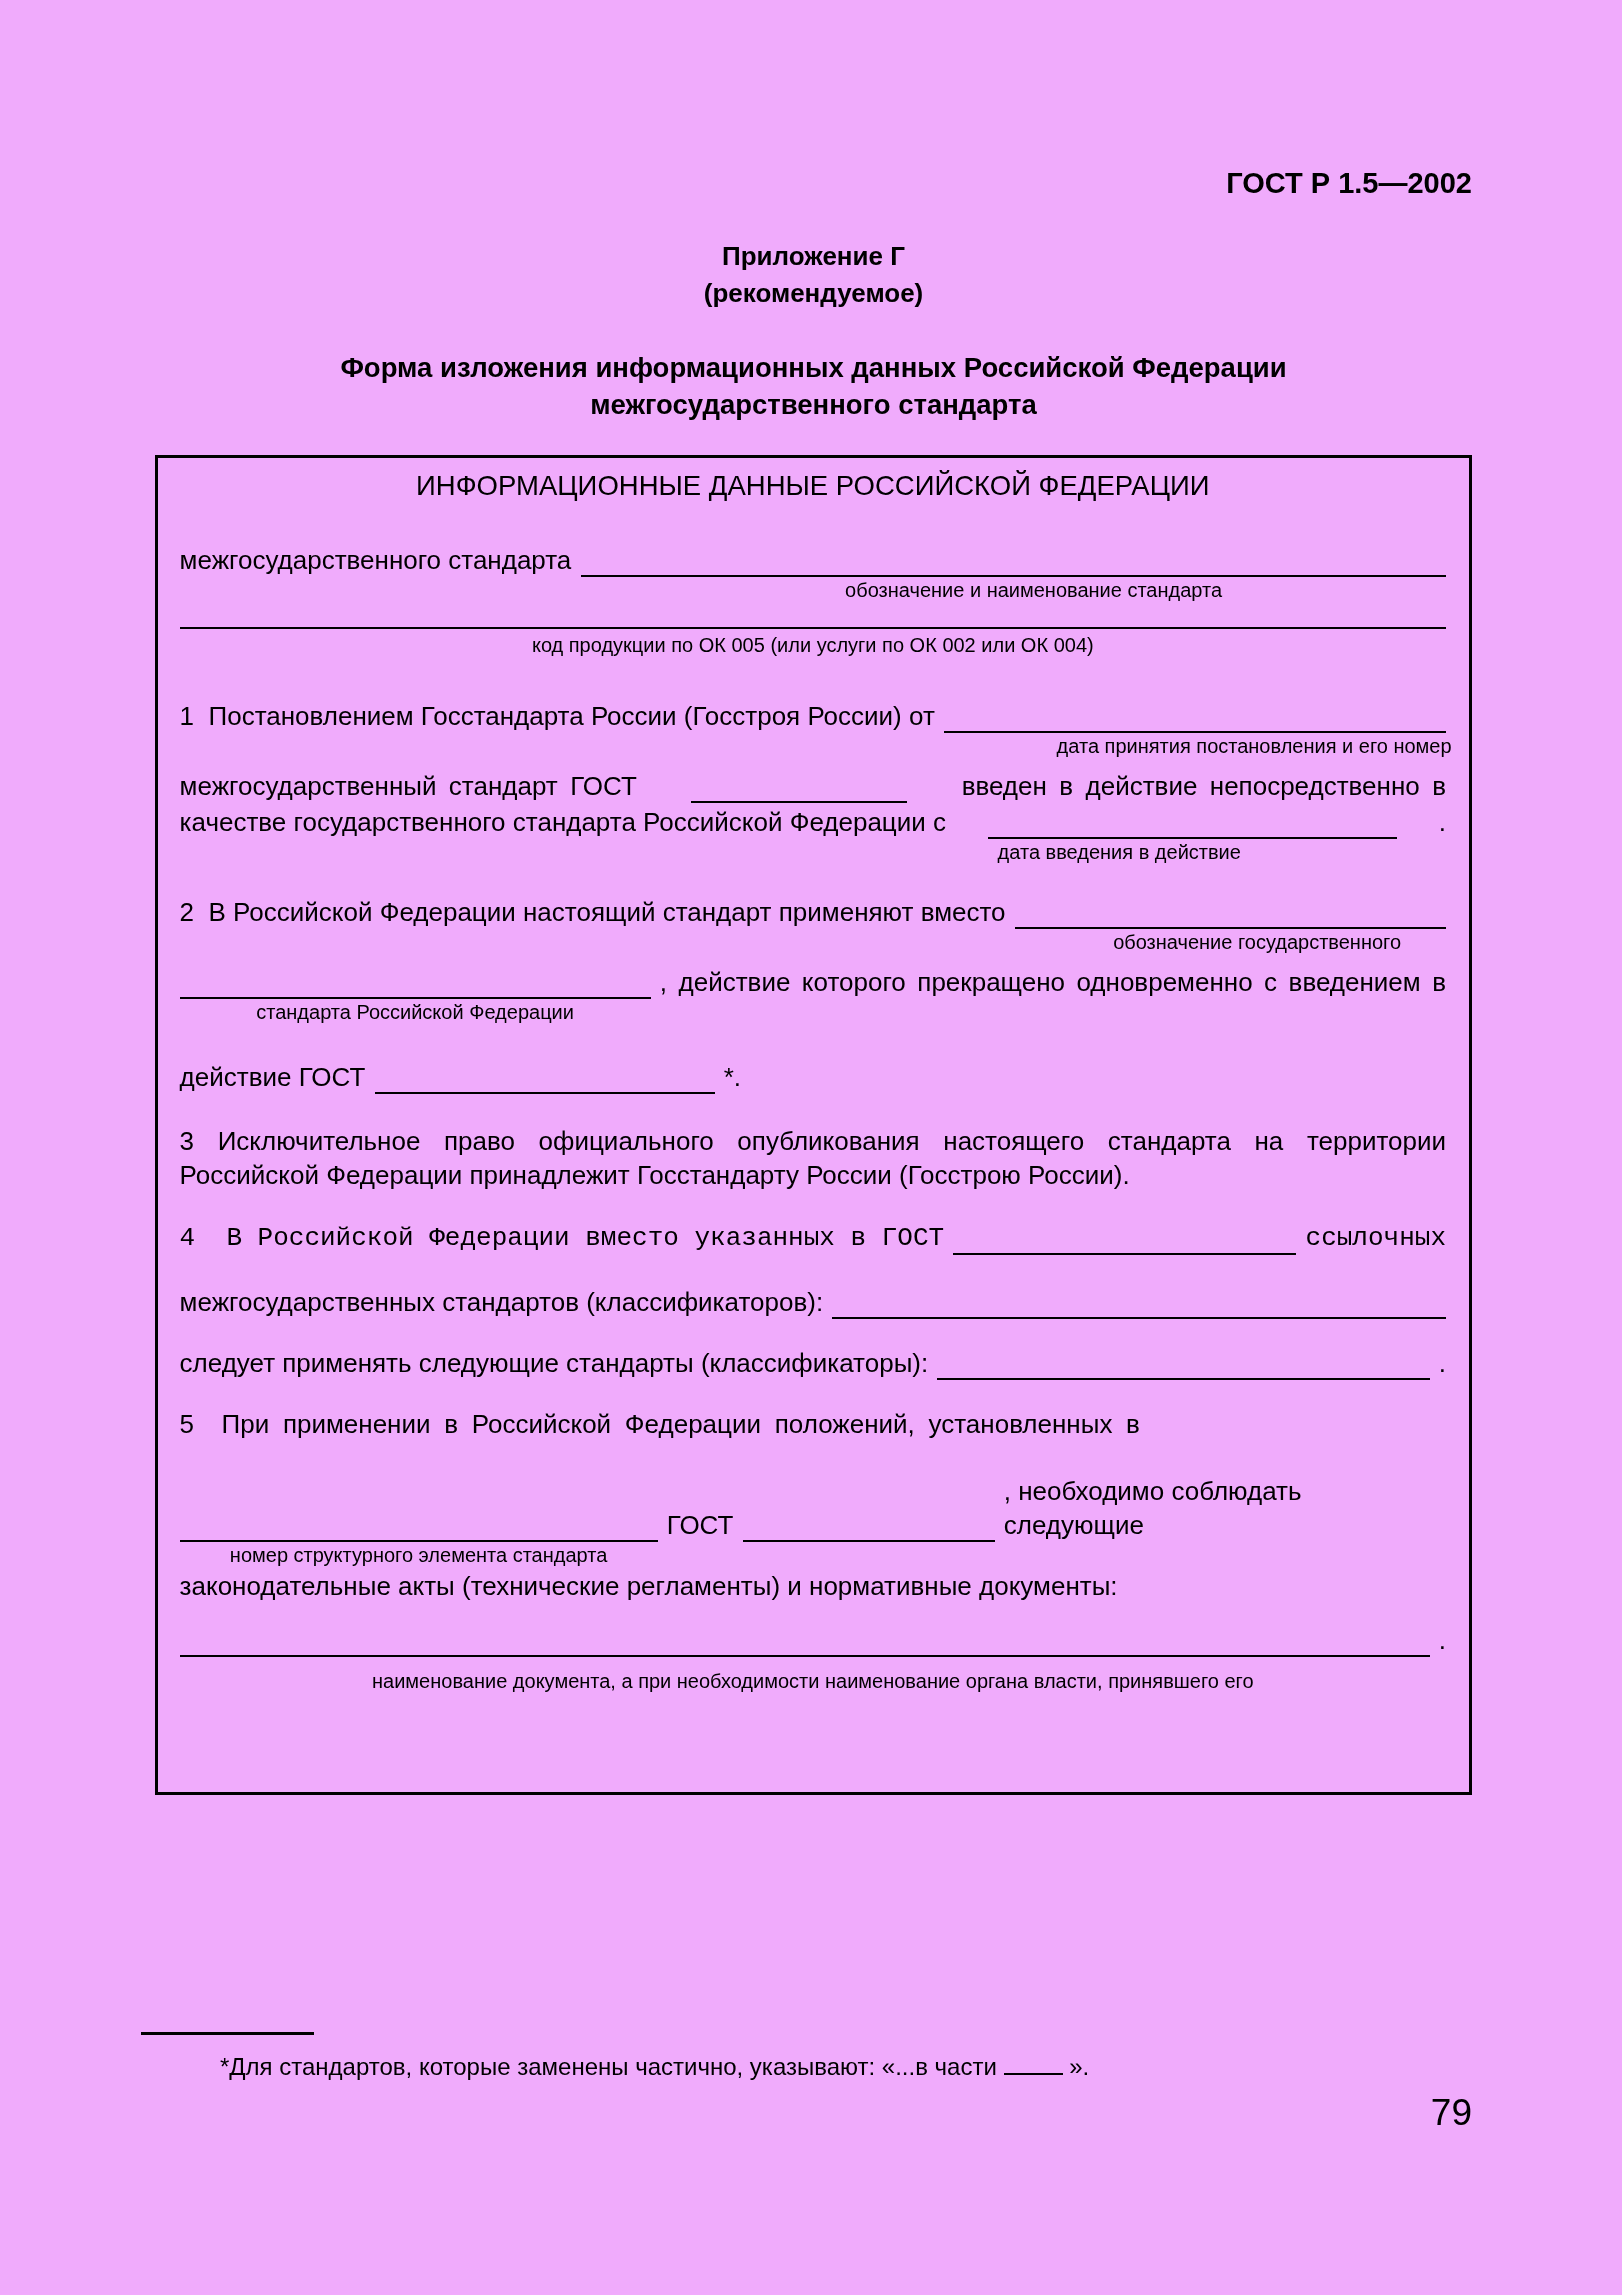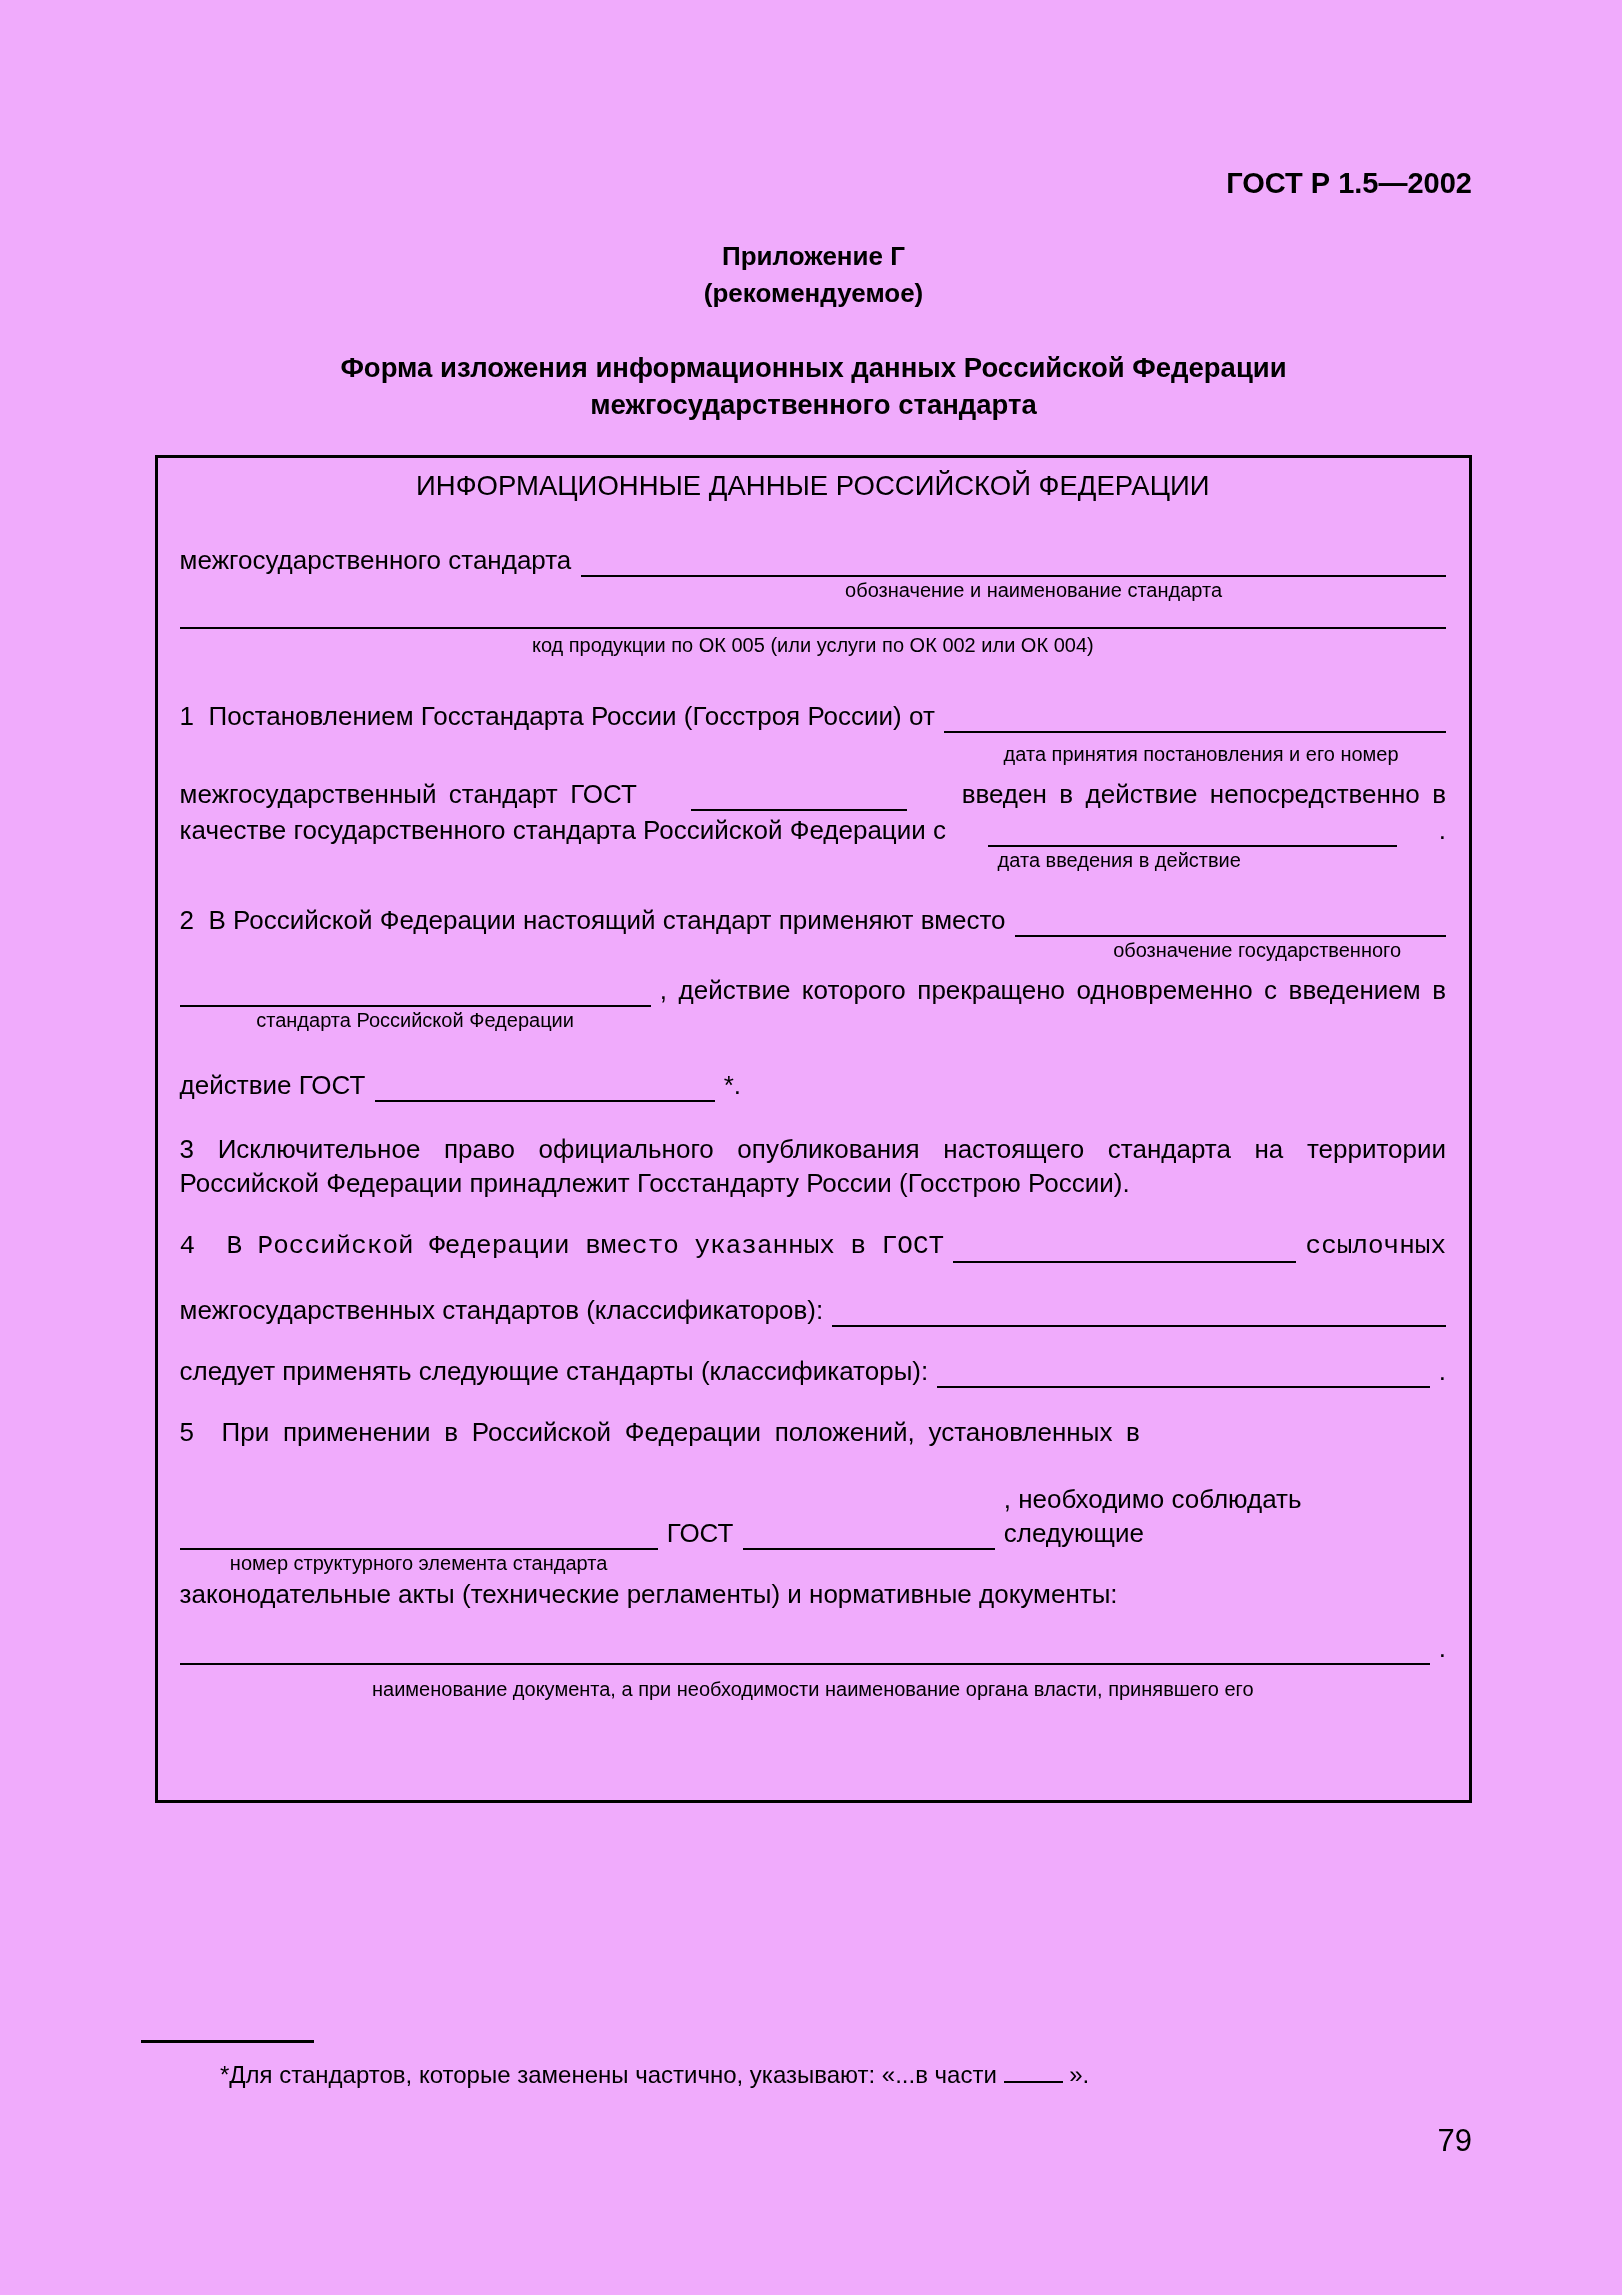--- a/index.html
+++ b/index.html
@@ -98,32 +98,32 @@
     font-size:24px;
     line-height:31px;
   }
   .fblank{
     display:inline-block;
     width:59px;
     height:3.9px;
     border-bottom:2.6px solid #000000;
   }
   .page-number{
-    margin-top:34px;
+    margin-top:14px;
     text-align:right;
-    font-size:31px;
+    font-size:37px;
     line-height:33px;
   }
   
   .mt-intro{margin-top:40px;}
   .cap-intro1{margin-left:435px;width:838px;text-align:center;}
   .mt-codeblank{margin-top:19.6px;}
   .mt-capcode{margin-top:2.6px;}
   .mt-i1l1{margin-top:41px;}
-  .cap-i1-1{margin-left:824px;width:448px;text-align:left;margin-top:8px;}
+  .cap-i1-1{margin-left:824px;width:448px;text-align:right;}
   .mt-i1l2{margin-top:10.5px;}
   .mt-i1l3{margin-top:2px;gap:42px;}
   .cap-i1-2{margin-left:818px;width:455px;}
   .mt-i2l1{margin-top:29.4px;}
   .cap-i2-1{margin-left:883px;width:389px;text-align:center;}
   .mt-i2l2{margin-top:10.5px;}
   .cap-i2-2{margin-left:0;width:471px;text-align:center;}
   .mt-i2l3{margin-top:35px;}
   .mt-i3{margin-top:29.4px;}
   .mt-i4l1{margin-top:29px;font-family:Liberation Mono, monospace;}

